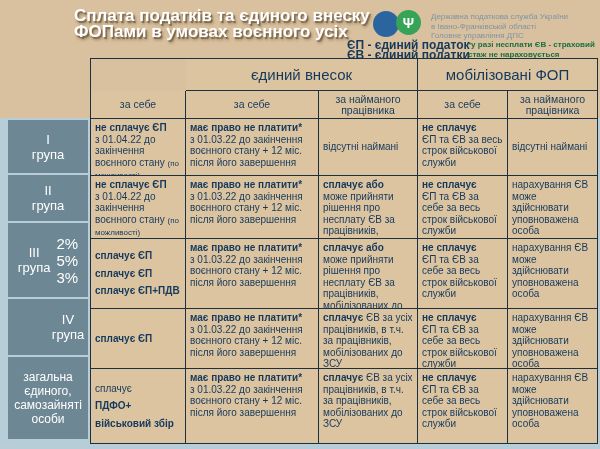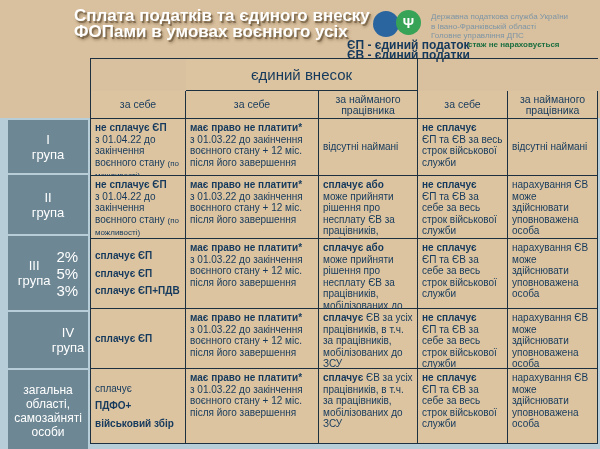--- a/index.html
+++ b/index.html
@@ -74,31 +74,32 @@
   <div>в Івано-Франківській області</div>
   <div>Головне управління ДПС</div>
 </div>
 
 <div class="legend">
   <div>ЄП - єдиний податок</div>
   <div>ЄВ - єдиний податки</div>
 </div>
 
 <div class="note">
+  <div>*у разі несплати ЄВ - страховий</div>
   <div>стаж не нараховується</div>
 </div>
 
 <div class="row-labels">
     <div class="labelbox" style="height: 53px;">
       <div class="lines">
         <div>І</div>
         <div>група</div>
       </div>
     </div>
-    <div class="labelbox" style="height: 59px;">
+    <div class="labelbox" style="height: 46px;">
       <div class="lines">
         <div>ІІ</div>
         <div>група</div>
       </div>
     </div>
     <div class="labelbox" style="height: 74px;">
       <div class="lines">
         <div>ІІІ</div>
         <div>група</div>
       </div>
@@ -110,29 +111,30 @@
     </div>
     <div class="labelbox" style="height: 56px; padding-left: 40px;">
       <div class="lines">
         <div>IV</div>
         <div>група</div>
       </div>
     </div>
     <div class="labelbox small" style="height: 82px;">
       <div class="lines">
         <div>загальна</div>
-        <div>області,</div>
+        <div>єдиного,</div>
         <div>самозайняті</div>
         <div>особи</div>
       </div>
     </div>
   </div>
 <div class="grid">
     <div class="gcell ghead" style="grid-area: 1 / 1 / auto / 2; margin-top: 45px;">податки</div>
     <div class="gcell ghead" style="grid-area: 1 / 2 / auto / 4;">єдиний внесок</div>
+    <div class="gcell ghead" style="grid-area: 1 / 4 / auto / 6;">мобілізовані ФОП</div>
     <div class="gcell gsub" style="grid-area: 2 / 1 / auto / 2;">за себе</div>
     <div class="gcell gsub" style="grid-area: 2 / 2 / auto / 3;">за себе</div>
     <div class="gcell gsub" style="grid-area: 2 / 3 / auto / 4;">за найманого працівника</div>
     <div class="gcell gsub" style="grid-area: 2 / 4 / auto / 5;">за себе</div>
     <div class="gcell gsub" style="grid-area: 2 / 5 / auto / 6;">за найманого працівника</div>
     <div class="gcell cell" style="grid-area: 3 / 1 / 4 / 2;"><span class="b blk">не сплачує ЄП</span><span>з 01.04.22 до закінчення воєнного стану </span><span class="sm">(по можливості) </span></div>
     <div class="gcell cell" style="grid-area: 3 / 2 / 4 / 3;"><span class="b blk">має право не платити*</span><span>з 01.03.22 до закінчення воєнного стану + 12 міс. після його завершення </span></div>
     <div class="gcell cell center" style="grid-area: 3 / 3 / 4 / 4;">
       <span>відсутні наймані </span>
     </div>

